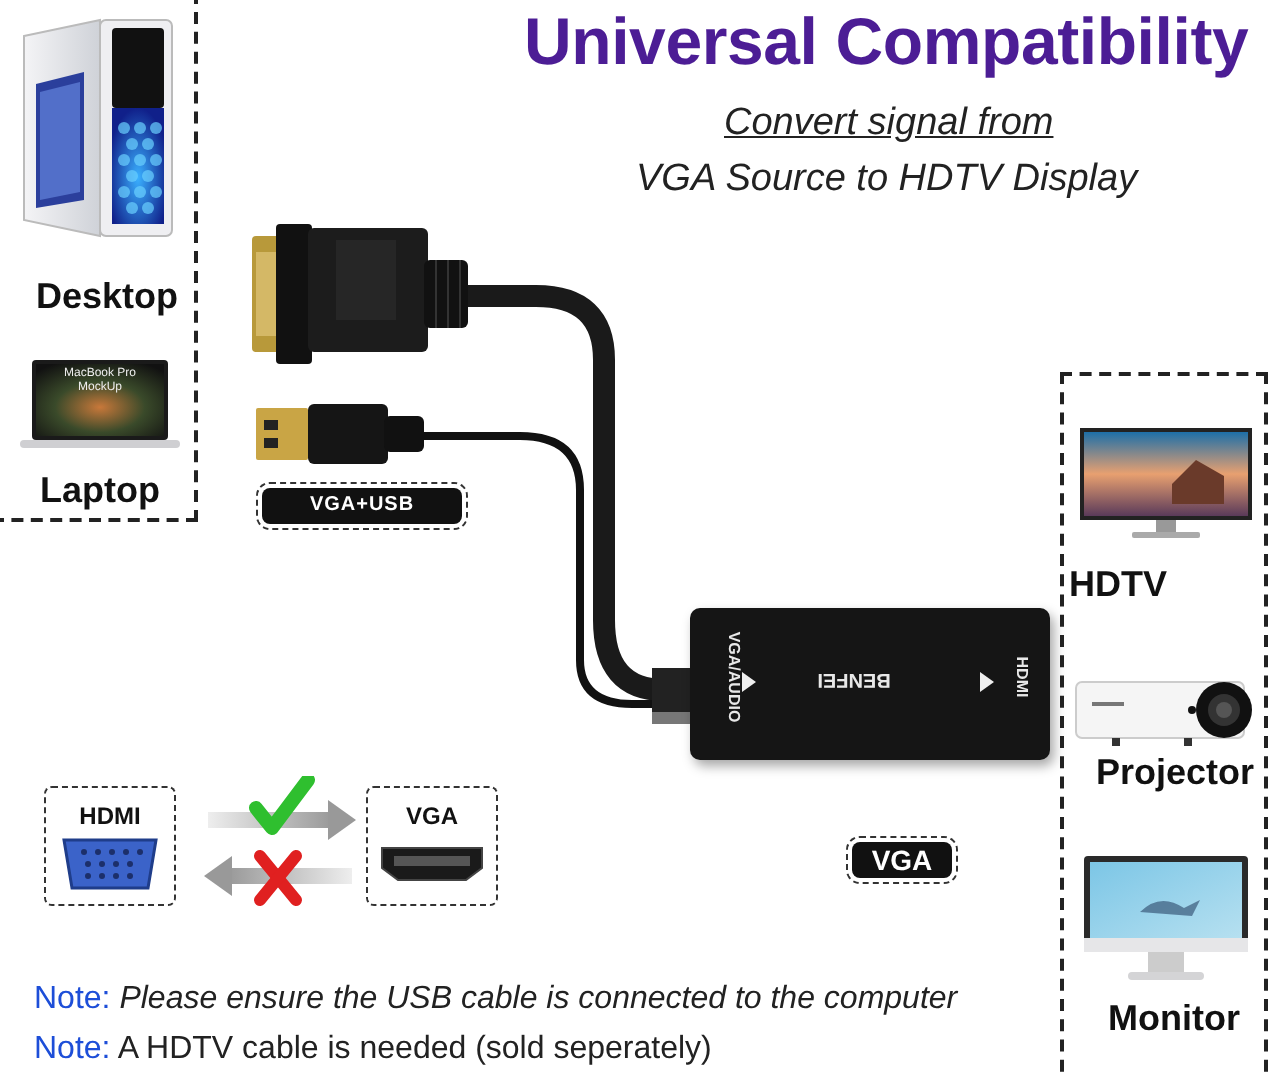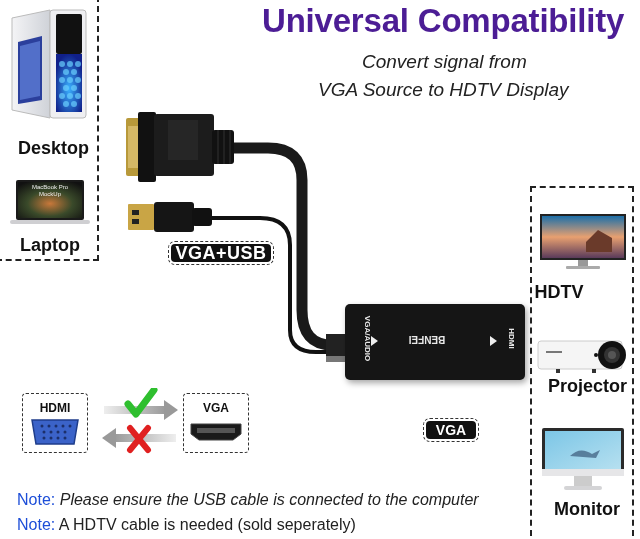--- a/index.html
+++ b/index.html
@@ -1,41 +1,41 @@
 <!DOCTYPE html>
 <html><head>
   <meta charset="utf-8">
   <style>
     * { box-sizing: border-box; margin: 0; padding: 0; }
     body { width: 640px; height: 539px; background: #ffffff; position: relative; overflow: hidden; font-family: "Liberation Sans", sans-serif; color: #111; }
     .abs { position: absolute; }
     .title { left: 262px; top: 2px; font-size: 33px; font-weight: bold; color: #4c1d95; letter-spacing: -0.2px; white-space: nowrap; }
     .subtitle { font-size: 19px; font-style: italic; color: #222; white-space: nowrap; text-align: center; }
-    .sub1 { left: 362px; top: 51px; }
+    .sub1 { left: 362px; top: 51px; text-decoration: underline; }
     .sub2 { left: 318px; top: 79px; }
 
     .dashbox { border: 2px dashed #222; }
     .left-box { left: -4px; top: -4px; width: 103px; height: 265px; border-top: none; border-left: none; }
     .right-box { left: 530px; top: 186px; width: 104px; height: 360px; border-bottom: none; }
     .device-label { font-weight: bold; font-size: 18px; color: #111; text-align: center; white-space: nowrap; }
 
     
     .tower { left: 10px; top: 6px; width: 82px; height: 118px; }
     .laptop { left: 8px; top: 178px; width: 84px; height: 50px; }
 
     
     .hdtv { left: 538px; top: 212px; width: 90px; height: 62px; }
     .projector { left: 536px; top: 335px; width: 92px; height: 40px; }
     .monitor { left: 540px; top: 426px; width: 86px; height: 70px; }
 
     
     .cable-svg { left: 0; top: 0; width: 640px; height: 539px; }
 
     .badge { background: #111; color: #fff; font-weight: bold; border-radius: 4px; outline: 1.5px dashed #333; outline-offset: 2px; text-align: center; white-space: nowrap; }
-    .badge-vgausb { left: 131px; top: 244px; width: 100px; height: 18px; font-size: 18px; line-height: 18px; letter-spacing: 0.5px; margin-left: 40px; }
+    .badge-vgausb { left: 131px; top: 244px; width: 100px; height: 18px; font-size: 10px; line-height: 18px; letter-spacing: 0.5px; }
     .badge-vga { left: 426px; top: 421px; width: 50px; height: 18px; font-size: 14px; line-height: 18px; }
 
     
     .adapter { left: 345px; top: 304px; width: 180px; height: 76px; background: #151515; border-radius: 5px; box-shadow: 2px 3px 6px rgba(0,0,0,0.35); }
     .adapter-text { color: #e8e8e8; font-weight: bold; font-size: 8px; white-space: nowrap; }
     .rot { transform: rotate(90deg); transform-origin: center; }
 
     
     .compat-box { border: 1.5px dashed #333; border-radius: 4px; }
     .hdmi-box { left: 22px; top: 393px; width: 66px; height: 60px; }

